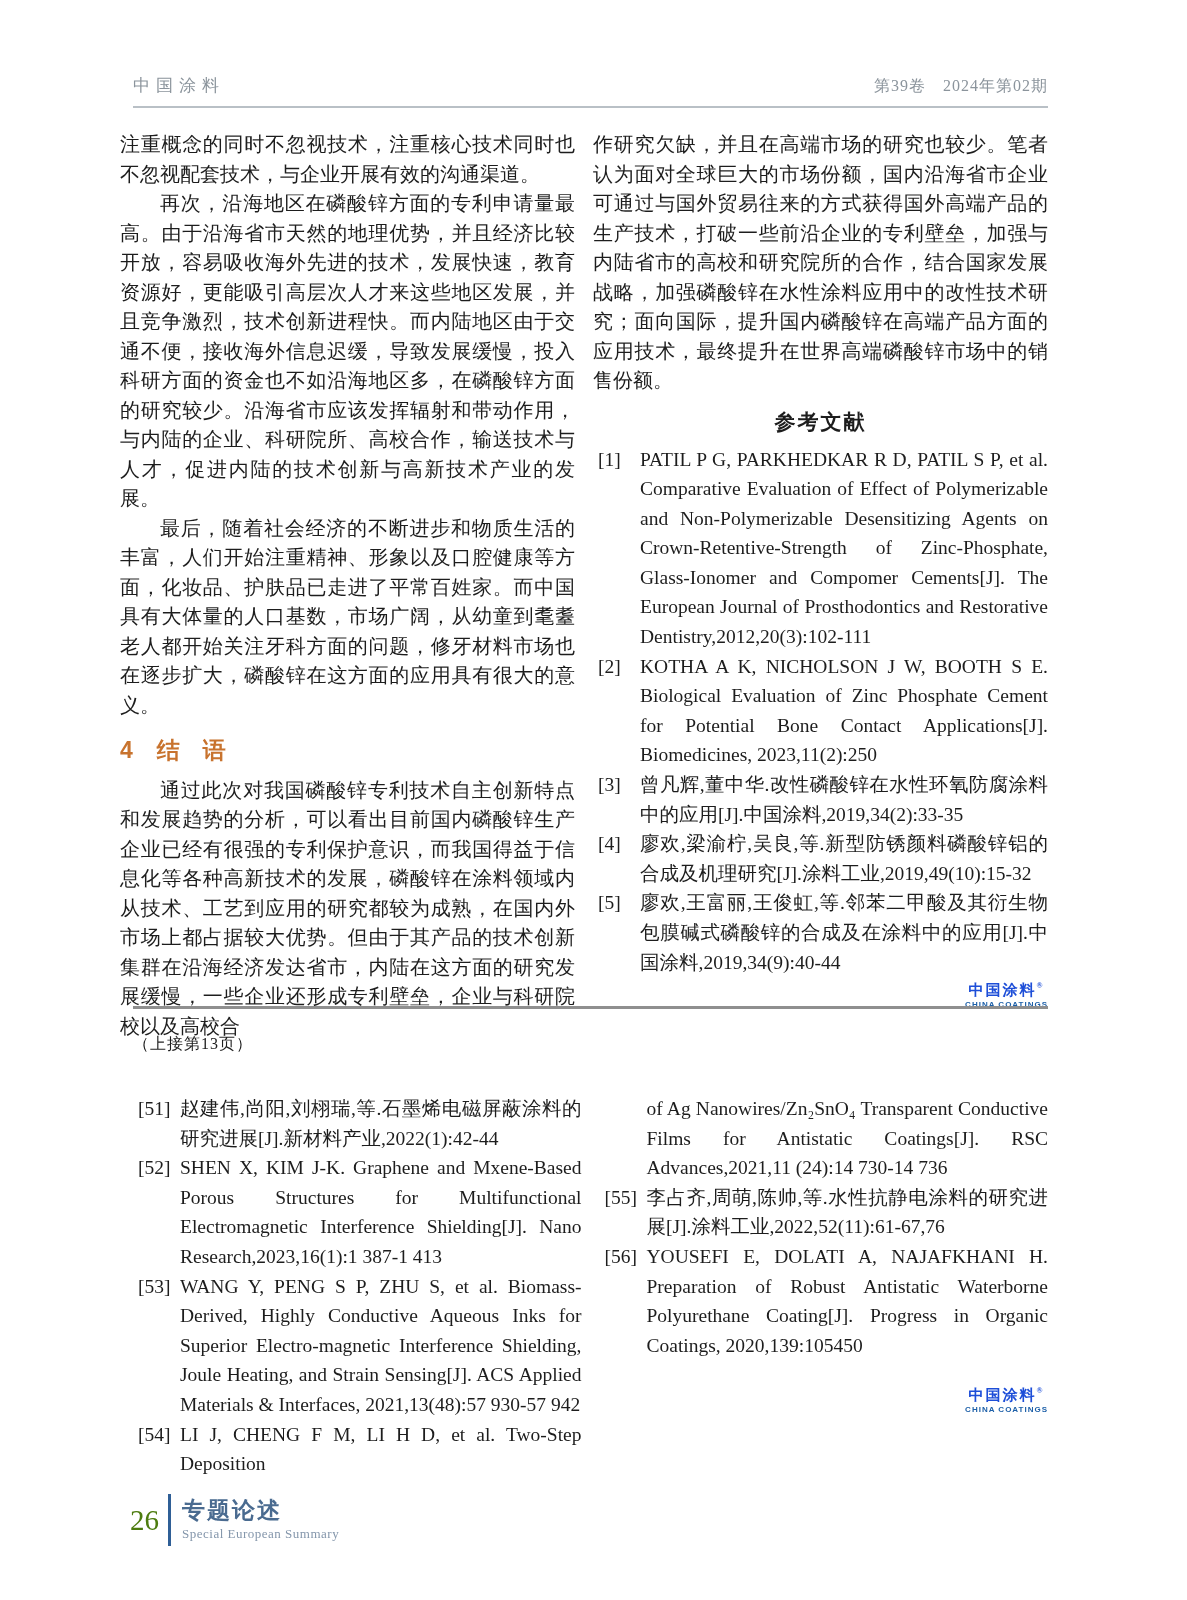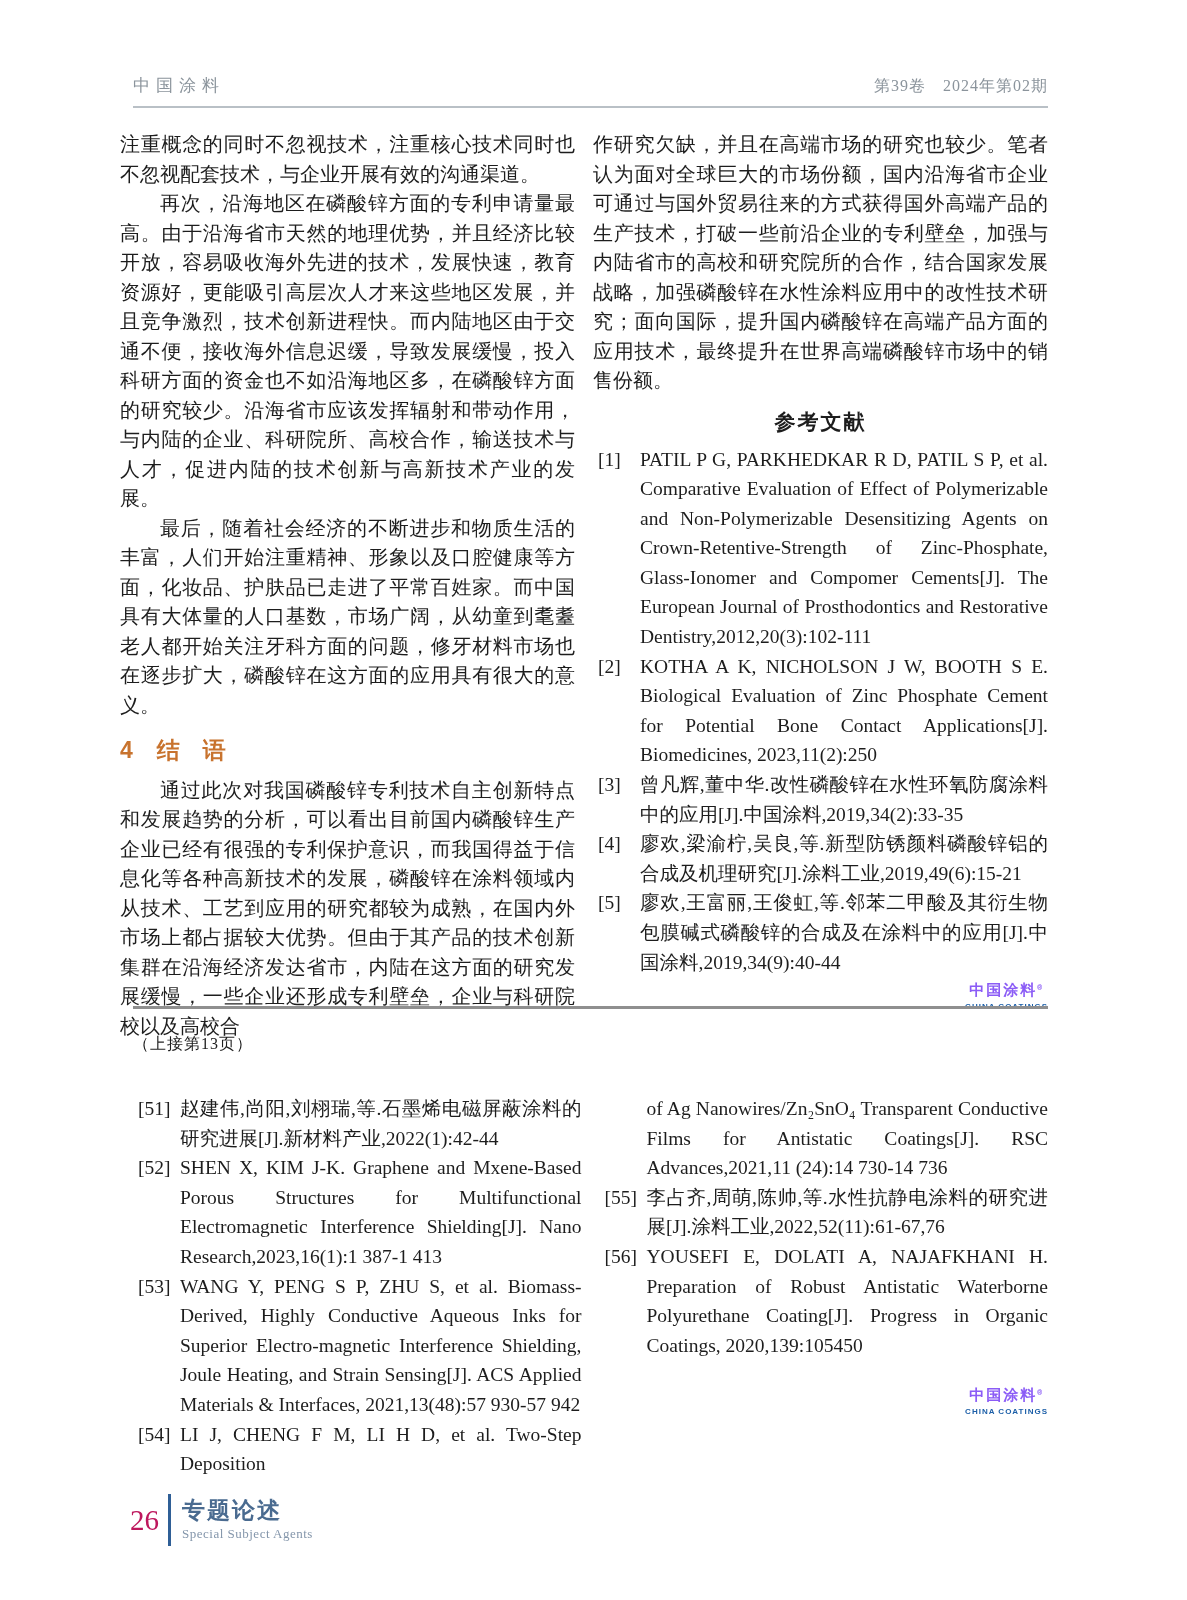--- a/index.html
+++ b/index.html
@@ -40,22 +40,22 @@
   ol.refs{list-style:none;margin:0;padding:0;}
   li.ref{
     position:relative;padding-left:47px;
     font-size:19.5px;line-height:29.6px;text-align:justify;text-justify:inter-word;
   }
   .ref-label{position:absolute;left:5px;top:0;}
   
   .logo-wrap{text-align:right;margin-top:4px;}
   .logo{display:inline-flex;flex-direction:column;align-items:center;}
   .logo-cn{
-    font-family:Liberation Mono, monospace;
-    font-weight:bold;font-size:15px;color:#8b5cf6;letter-spacing:2px;line-height:1.1;
+    font-family:Liberation Serif, serif;
+    font-weight:bold;font-size:15px;color:#1d4ed8;letter-spacing:2px;line-height:1.1;
   }
   .logo-cn sup{font-size:8px;vertical-align:top;}
   .logo-en{
     font-family:"Liberation Sans","DejaVu Sans",sans-serif;
     font-weight:bold;font-size:8px;color:#1c5fa8;letter-spacing:1px;margin-top:1px;
   }
   
   .divider{
     position:absolute;top:1006px;left:133px;right:139px;
     border-top:3px solid #8f8f8f;height:0;
@@ -69,21 +69,21 @@
     position:absolute;top:1094px;left:133px;right:139px;
     display:flex;gap:18px;
   }
   .lower .logo-wrap{margin-top:26px;}
   
   .page-footer{
     position:absolute;top:1494px;left:130px;
     display:flex;align-items:center;
   }
   .footer-num{
-    font-size:29px;color:#be185d;margin-right:9px;margin-top:1px;line-height:1;
+    font-size:29px;color:#4d7c0f;margin-right:9px;margin-top:1px;line-height:1;
   }
   .footer-bar{width:3px;height:52px;background:#2f5f96;margin-right:11px;}
   .footer-cn{
     font-family:"Liberation Sans","DejaVu Sans",sans-serif;
     font-size:23px;font-weight:bold;color:#4a6b90;letter-spacing:2px;line-height:1.1;
   }
   .footer-en{font-size:13px;color:#8496ab;margin-top:3px;letter-spacing:0.5px;}
 </style>
 </head>
 <body>
@@ -105,21 +105,21 @@
     <p class="body-par indent">通过此次对我国磷酸锌专利技术自主创新特点和发展趋势的分析，可以看出目前国内磷酸锌生产企业已经有很强的专利保护意识，而我国得益于信息化等各种高新技术的发展，磷酸锌在涂料领域内从技术、工艺到应用的研究都较为成熟，在国内外市场上都占据较大优势。但由于其产品的技术创新集群在沿海经济发达省市，内陆在这方面的研究发展缓慢，一些企业还形成专利壁垒，企业与科研院校以及高校合</p>
   </div>
 
   <div class="col">
     <p class="body-par">作研究欠缺，并且在高端市场的研究也较少。笔者认为面对全球巨大的市场份额，国内沿海省市企业可通过与国外贸易往来的方式获得国外高端产品的生产技术，打破一些前沿企业的专利壁垒，加强与内陆省市的高校和研究院所的合作，结合国家发展战略，加强磷酸锌在水性涂料应用中的改性技术研究；面向国际，提升国内磷酸锌在高端产品方面的应用技术，最终提升在世界高端磷酸锌市场中的销售份额。</p>
     <div class="refs-title">参考文献</div>
     <ol class="refs">
       <li class="ref"><span class="ref-label">[1]</span><span>PATIL P G, PARKHEDKAR R D, PATIL S P, et al. Comparative Evaluation of Effect of Polymerizable and Non-Polymerizable Desensitizing Agents on Crown-Retentive-Strength of Zinc-Phosphate, Glass-Ionomer and Compomer Cements[J]. The European Journal of Prosthodontics and Restorative Dentistry,2012,20(3):102-111</span></li>
       <li class="ref"><span class="ref-label">[2]</span><span>KOTHA A K, NICHOLSON J W, BOOTH S E. Biological Evaluation of Zinc Phosphate Cement for Potential Bone Contact Applications[J]. Biomedicines, 2023,11(2):250</span></li>
       <li class="ref"><span class="ref-label">[3]</span><span>曾凡辉,董中华.改性磷酸锌在水性环氧防腐涂料中的应用[J].中国涂料,2019,34(2):33-35</span></li>
-      <li class="ref"><span class="ref-label">[4]</span><span>廖欢,梁渝柠,吴良,等.新型防锈颜料磷酸锌铝的合成及机理研究[J].涂料工业,2019,49(6):15-21</span></li>
+      <li class="ref"><span class="ref-label">[4]</span><span>廖欢,梁渝柠,吴良,等.新型防锈颜料磷酸锌铝的合成及机理研究[J].涂料工业,2019,49(10):15-32</span></li>
       <li class="ref"><span class="ref-label">[5]</span><span>廖欢,王富丽,王俊虹,等.邻苯二甲酸及其衍生物包膜碱式磷酸锌的合成及在涂料中的应用[J].中国涂料,2019,34(9):40-44</span></li>
     </ol>
     <div class="logo-wrap">
       <span class="logo">
         <span class="logo-cn"><span>中国涂料</span><sup>®</sup></span>
         <span class="logo-en">CHINA COATINGS</span>
       </span>
     </div>
   </div>
 
@@ -153,15 +153,15 @@
     </div>
   </div>
 
 </div>
 
 <div class="page-footer">
   <span class="footer-num">26</span>
   <span class="footer-bar"></span>
   <span>
     <div class="footer-cn">专题论述</div>
-    <div class="footer-en">Special Subject Agents</div>
+    <div class="footer-en">Special European Summary</div>
   </span>
 </div>
 
 </body></html>

